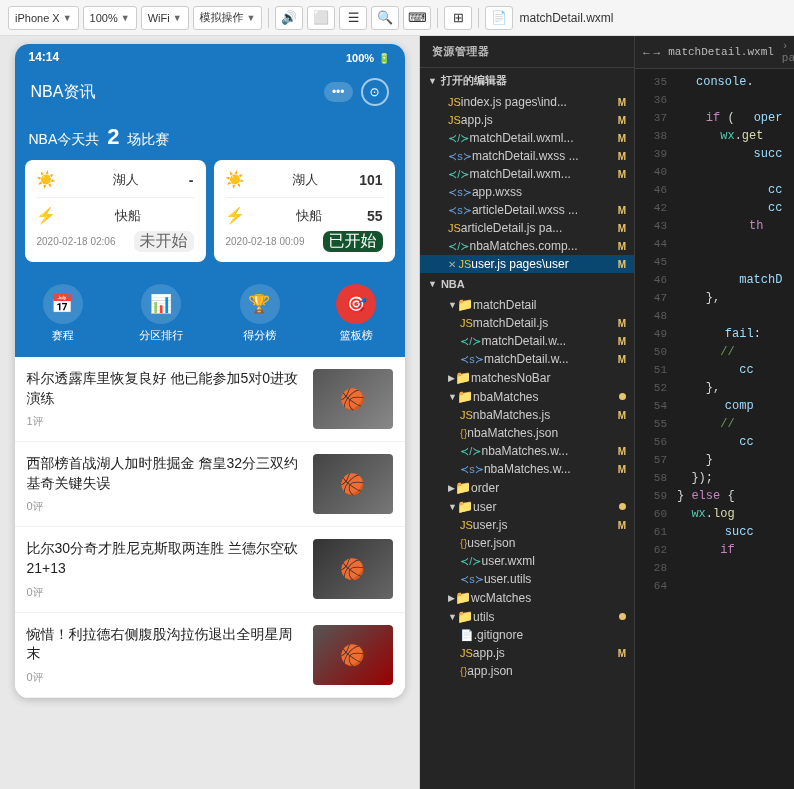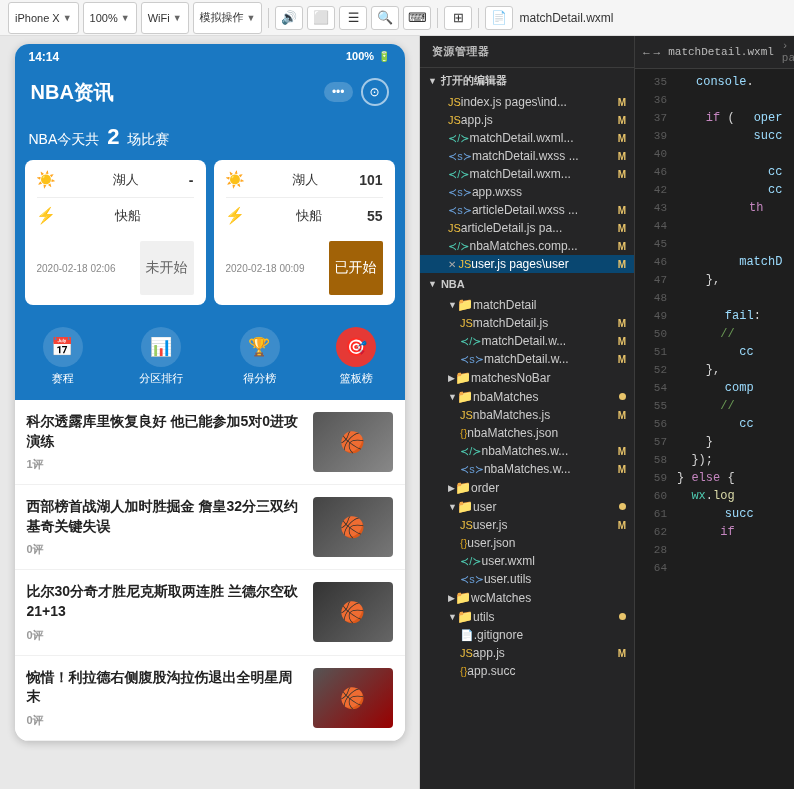--- a/index.html
+++ b/index.html
@@ -21,21 +21,21 @@
     .toolbar-item {
       display: flex;
       align-items: center;
       gap: 3px;
       padding: 2px 6px;
       border: 1px solid #ccc;
       border-radius: 3px;
       background: white;
       cursor: pointer;
       font-size: 11px;
-      height: 32px;
+      height: 24px;
     }
     .toolbar-divider { width: 1px; height: 20px; background: #ccc; margin: 0 2px; }
     .toolbar-icon-btn {
       width: 28px;
       height: 24px;
       display: flex;
       align-items: center;
       justify-content: center;
       border: 1px solid #ccc;
       border-radius: 3px;
@@ -69,39 +69,39 @@
       overflow: hidden;
       box-shadow: 0 2px 8px rgba(0,0,0,0.2);
     }
 
     
     .phone-status-bar {
       background: #1a78c2;
       color: white;
       display: flex;
       justify-content: space-between;
-      align-items: flex-start;
+      align-items: flex-end;
       padding: 6px 14px 4px;
       font-size: 12px;
       font-weight: 600;
     }
     .status-right { display: flex; align-items: center; gap: 4px; font-size: 11px; }
     .battery-icon { font-size: 10px; }
 
     
     .nba-header {
       background: #1a78c2;
       color: white;
       text-align: center;
       padding: 10px 16px 14px;
       display: flex;
       justify-content: space-between;
       align-items: center;
     }
-    .nba-title { font-size: 20px; font-weight: 700; }
+    .nba-title { font-size: 16px; font-weight: 400; }
     .nba-header-icons { display: flex; gap: 8px; align-items: center; }
     .nba-dot-icon {
       background: rgba(255,255,255,0.2);
       border-radius: 12px;
       padding: 3px 8px;
       font-size: 12px;
       color: white;
     }
     .nba-circle-btn {
       width: 28px; height: 28px;
@@ -141,31 +141,31 @@
       font-size: 13px;
     }
     .team-logo { font-size: 16px; margin-right: 6px; }
     .team-name { font-weight: 500; color: #333; }
     .team-score { font-weight: bold; color: #333; font-size: 14px; }
     .match-divider { border: none; border-top: 1px solid #eee; margin: 4px 0; }
     .match-footer {
       display: flex;
       justify-content: space-between;
       align-items: center;
-      margin-top: 16px;
+      margin-top: 6px;
       font-size: 10px;
       color: #888;
     }
     .match-status-badge {
-      font-size: 14px;
-      padding: 18px 6px;
-      border-radius: 2px;
+      font-size: 16px;
+      padding: 0 6px;
+      border-radius: 7px;
     }
     .badge-not-started { background: #f0f0f0; color: #666; }
-    .badge-started { background: #a16207; color: white; }
+    .badge-started { background: #14532d; color: white; }
 
     
     .nav-row {
       background: #1a78c2;
       display: flex;
       justify-content: space-around;
       padding: 8px 0 14px;
     }
     .nav-item {
       display: flex;
@@ -179,21 +179,21 @@
     .nav-icon-wrap {
       width: 40px; height: 40px;
       background: rgba(255,255,255,0.15);
       border-radius: 50%;
       display: flex; align-items: center; justify-content: center;
       font-size: 18px;
     }
     .nav-icon-wrap.red-bg { background: #e53935; }
 
     
-    .news-list { background: white; font-weight: bold; }
+    .news-list { background: white; }
     .news-item {
       display: flex;
       align-items: flex-start;
       padding: 12px 12px;
       border-bottom: 1px solid #f0f0f0;
       gap: 10px;
     }
     .news-text-area { flex: 1; }
     .news-title { font-size: 14px; color: #222; line-height: 1.4; margin-bottom: 6px; }
     .news-comment { font-size: 11px; color: #999; }
@@ -648,21 +648,21 @@
         <span class="fe-file-icon fe-file-generic">📄</span>
         <span>.gitignore</span>
       </div>
       <div class="fe-item fe-indent-2">
         <span class="fe-file-icon fe-file-js">JS</span>
         <span>app.js</span>
         <span class="badge-m">M</span>
       </div>
       <div class="fe-item fe-indent-2">
         <span class="fe-file-icon fe-file-json">{}</span>
-        <span>app.succ</span>
+        <span>app.json</span>
       </div>
     </div>
 
     <div class="code-editor">
       <div class="code-editor-header">
         <span style="cursor:pointer;">←</span>
         <span style="cursor:pointer;">→</span>
         <span style="margin-left:4px;">matchDetail.wxml</span>
         <span style="margin-left:4px;color:#777;">› pag...</span>
       </div>
@@ -673,20 +673,24 @@
           </div>
         <div class="code-line">
             <span class="line-num">36</span>
             <span class="line-content"></span>
           </div>
         <div class="code-line">
             <span class="line-num">37</span>
             <span class="line-content">    <span class="kw">if</span> <span class="op">(</span><span class="prop">oper</span></span>
           </div>
         <div class="code-line">
+            <span class="line-num">38</span>
+            <span class="line-content">      <span class="obj">wx</span><span class="op">.</span><span class="fn">get</span></span>
+          </div>
+        <div class="code-line">
             <span class="line-num">39</span>
             <span class="line-content">        <span class="prop">succ</span></span>
           </div>
         <div class="code-line">
             <span class="line-num">40</span>
             <span class="line-content"></span>
           </div>
         <div class="code-line">
             <span class="line-num">46</span>
             <span class="line-content">          <span class="prop">cc</span></span>

